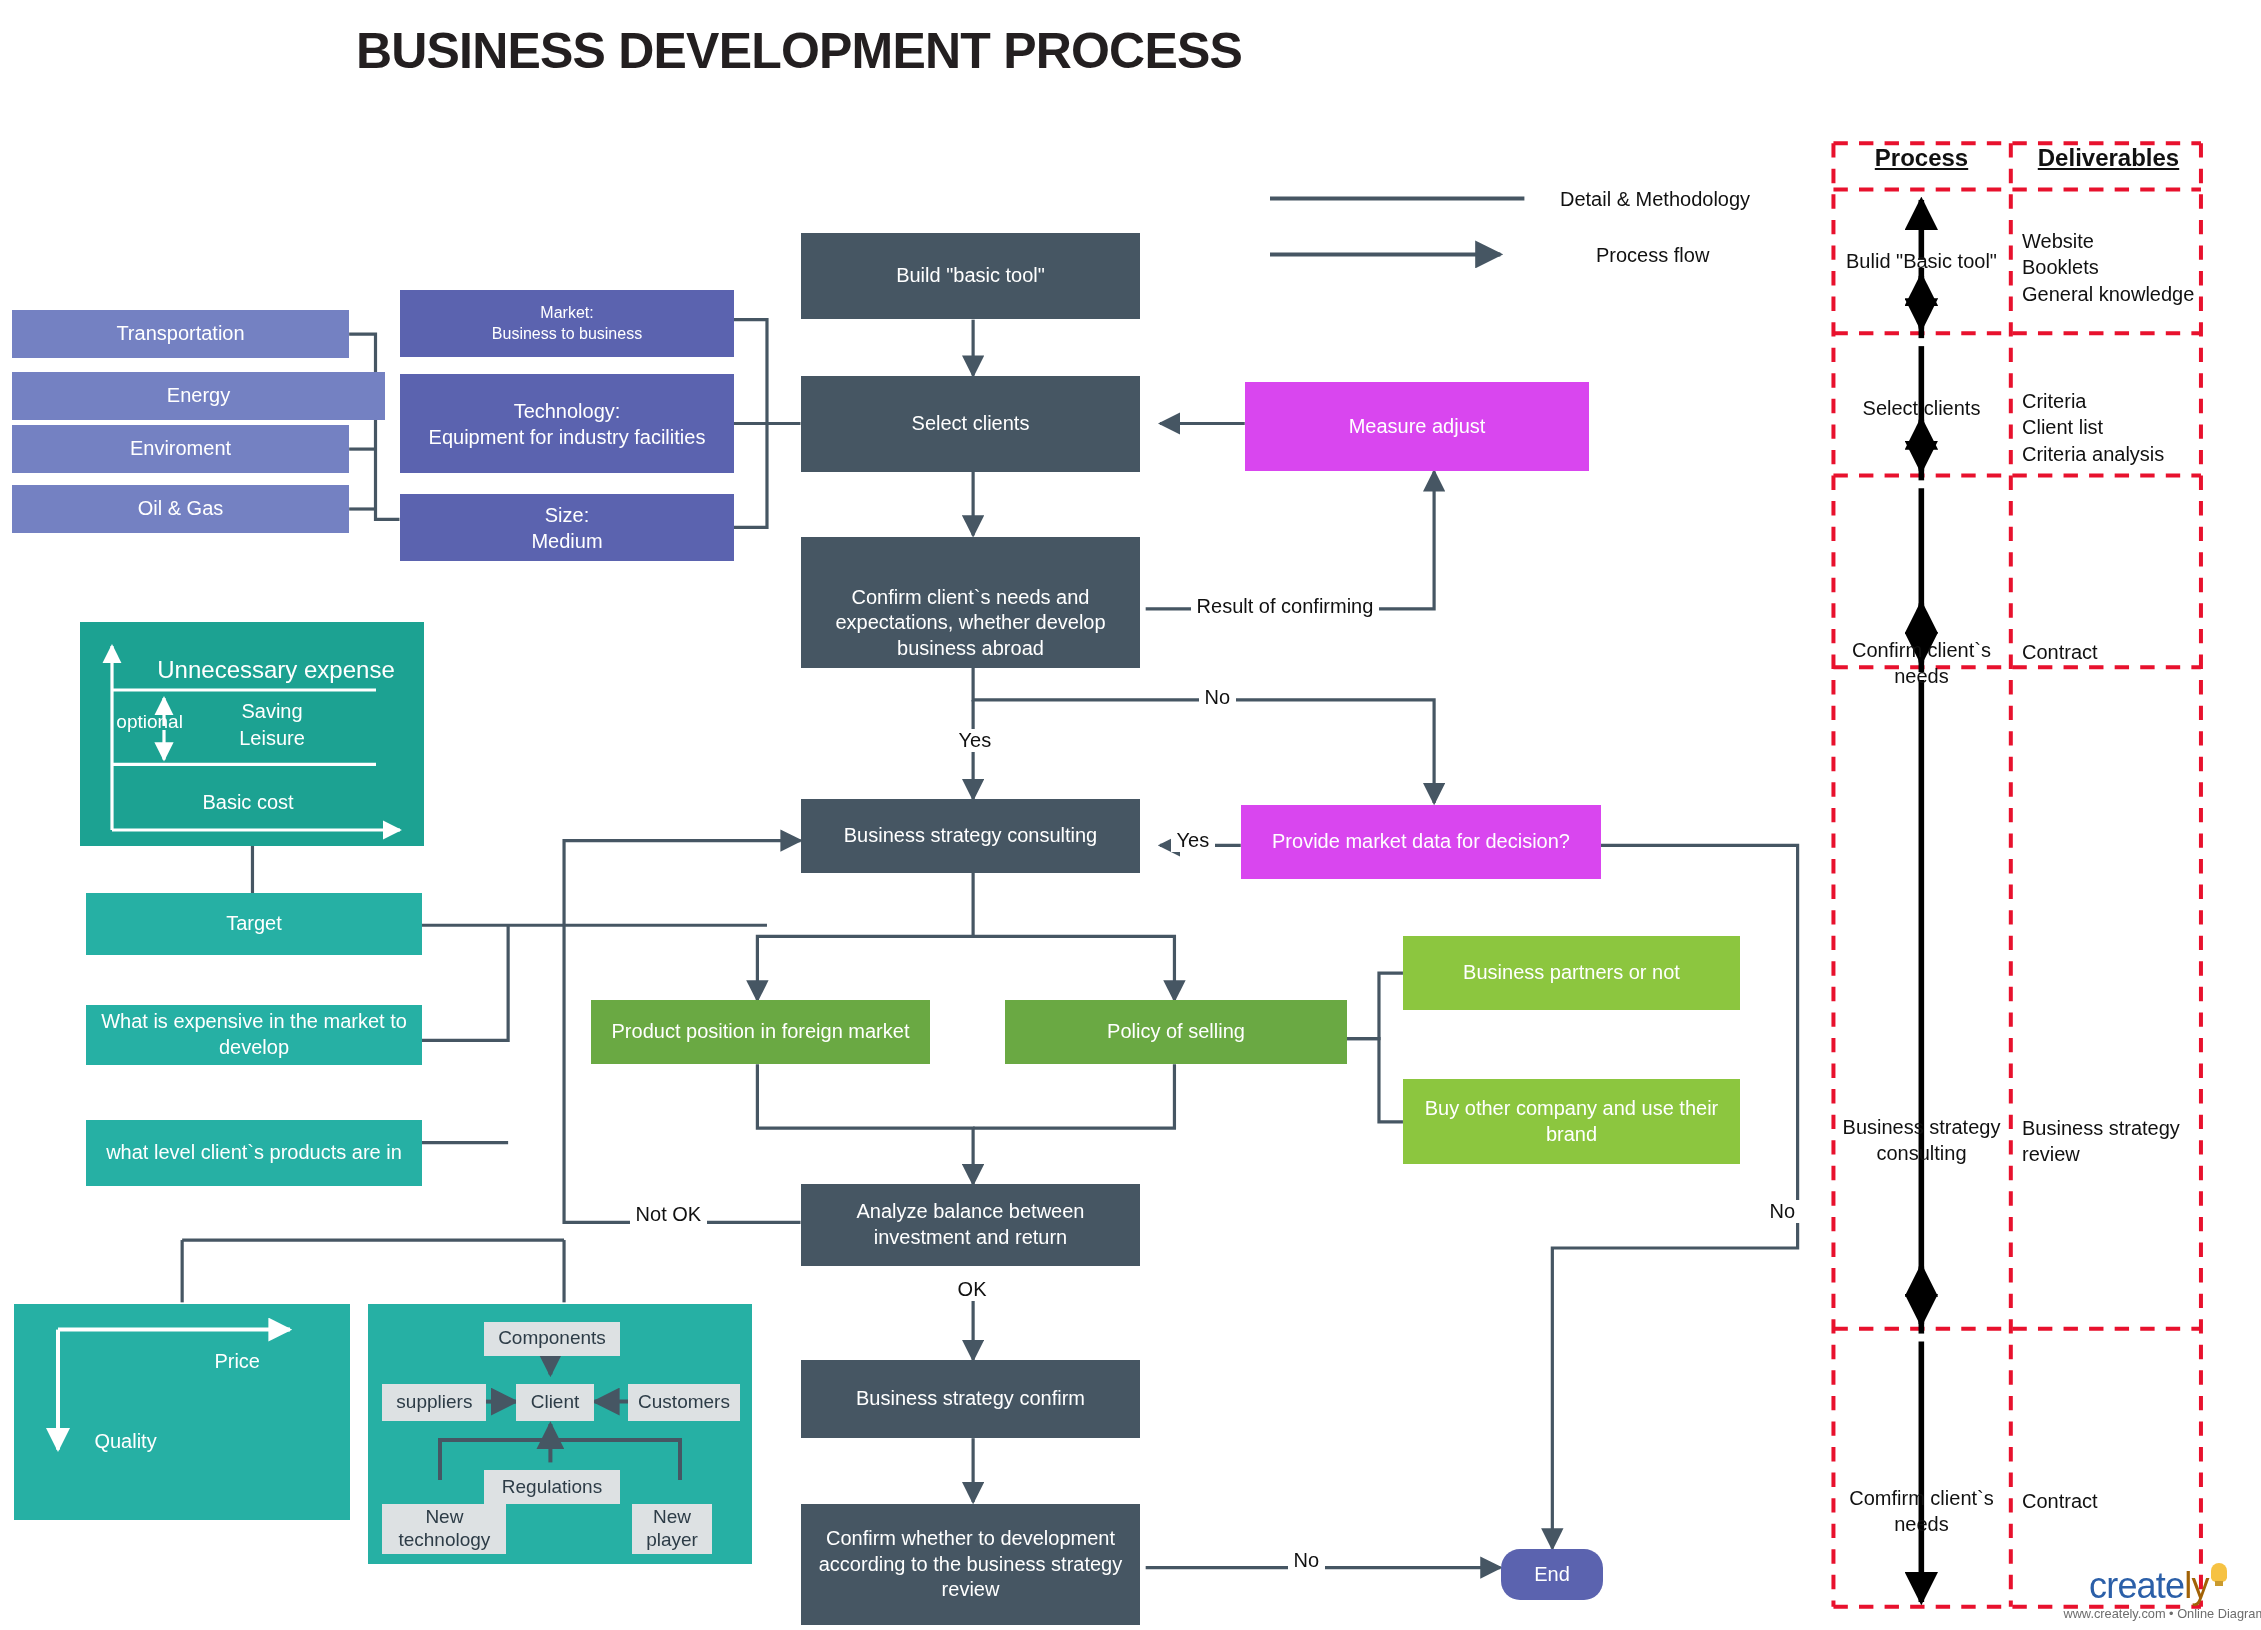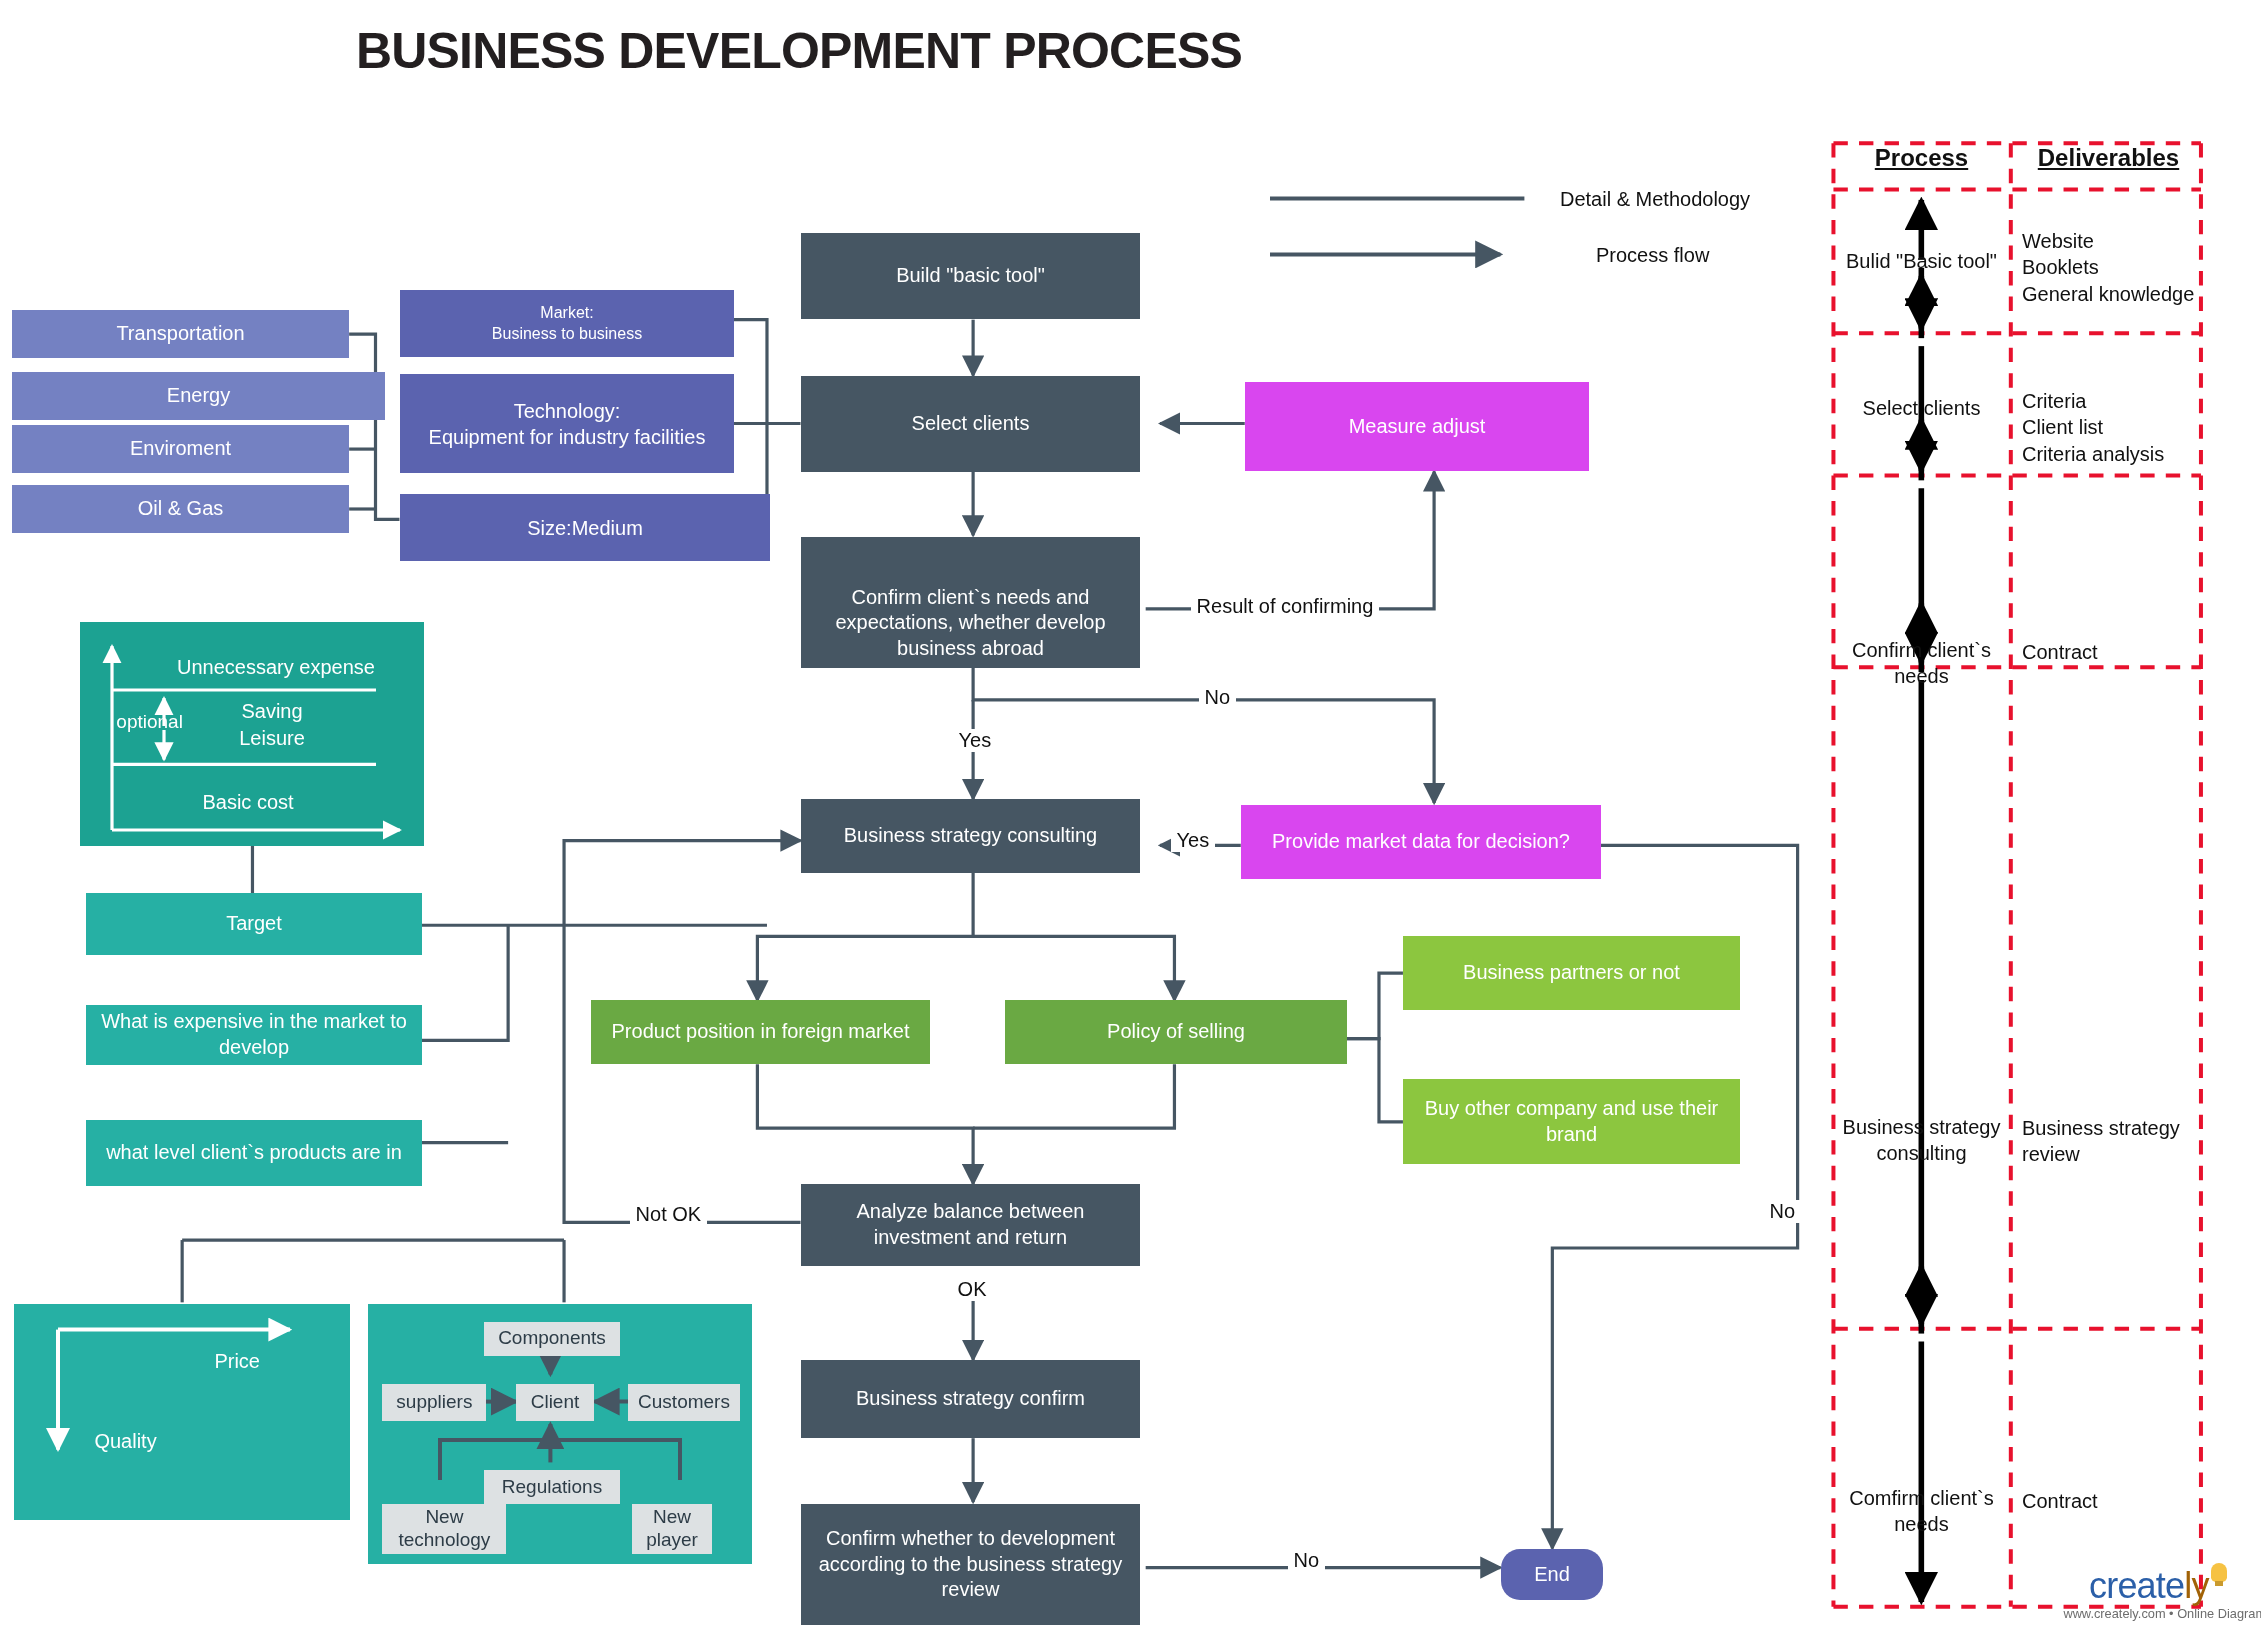--- a/index.html
+++ b/index.html
@@ -145,38 +145,38 @@
   <div class="abs purple" style="left:400px;top:290px;width:334px;height:67px;display:flex;flex-direction:column;
        align-items:center;justify-content:center;color:#fff;font-size:16px;line-height:1.3;">
     <span>Market:</span>
     <span>Business to business</span>
   </div>
   <div class="abs purple" style="left:400px;top:374px;width:334px;height:99px;display:flex;flex-direction:column;
        align-items:center;justify-content:center;color:#fff;font-size:20px;line-height:1.3;">
     <span>Technology:</span>
     <span>Equipment for industry facilities</span>
   </div>
-  <div class="abs purple" style="left:400px;top:494px;width:370px;height:67px;display:flex;flex-direction:row;
+  <div class="abs purple" style="left:400px;top:494px;width:334px;height:67px;display:flex;flex-direction:column;
        align-items:center;justify-content:center;color:#fff;font-size:20px;line-height:1.3;">
     <span>Size:</span>
     <span>Medium</span>
   </div>
 
   <div class="abs teal-dk" style="left:80px;top:622px;width:344px;height:224px;">
     <svg style="position:absolute;left:0;top:0;width:344px;height:224px;" viewBox="0 0 430 280" width="344" height="224">
       <g stroke="#ffffff" stroke-width="4" fill="none">
         <path d="M40,260 L40,30" marker-end="url(#arW)"></path>
         <path d="M40,260 L400,260" marker-end="url(#arW)"></path>
         <path d="M40,85 L370,85"></path>
         <path d="M40,178 L370,178"></path>
         <path d="M105,130 L105,95" marker-end="url(#arW)"></path>
         <path d="M105,135 L105,172" marker-end="url(#arW)"></path>
       </g>
     </svg>
-    <div class="abs" style="left:64px;top:34px;width:264px;text-align:center;color:#fff;font-size:20px;">Unnecessary expense</div>
+    <div class="abs" style="left:64px;top:34px;width:264px;text-align:center;color:#fff;font-size:24px;">Unnecessary expense</div>
     <div class="abs" style="left:25.6px;top:89px;width:88px;text-align:center;color:#fff;font-size:19px;">optional</div>
     <div class="abs" style="left:120px;top:78px;width:144px;text-align:center;color:#fff;font-size:20px;">Saving</div>
     <div class="abs" style="left:120px;top:105px;width:144px;text-align:center;color:#fff;font-size:20px;">Leisure</div>
     <div class="abs" style="left:56px;top:169px;width:224px;text-align:center;color:#fff;font-size:20px;">Basic cost</div>
   </div>
 
   <div class="abs node teal" style="left:86px;top:893px;width:336px;height:62px;">
     <span>Target</span>
   </div>
   <div class="abs node teal" style="left:86px;top:1005px;width:336px;height:60px;">

